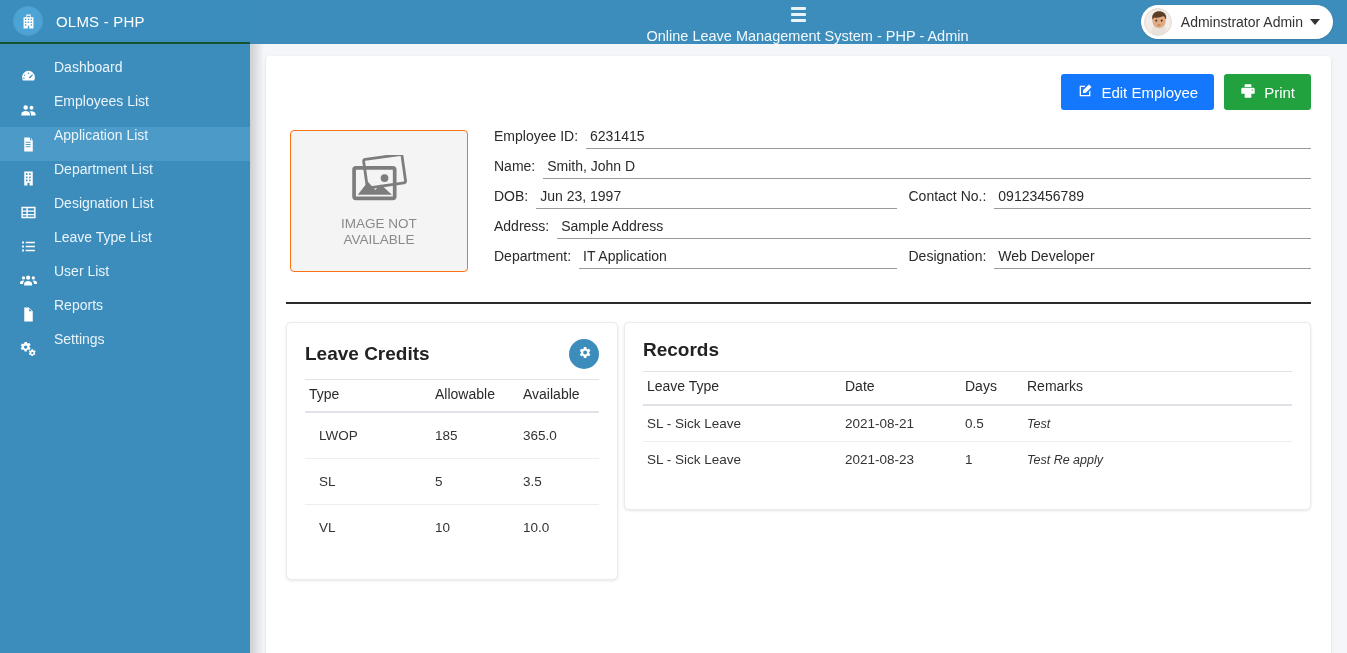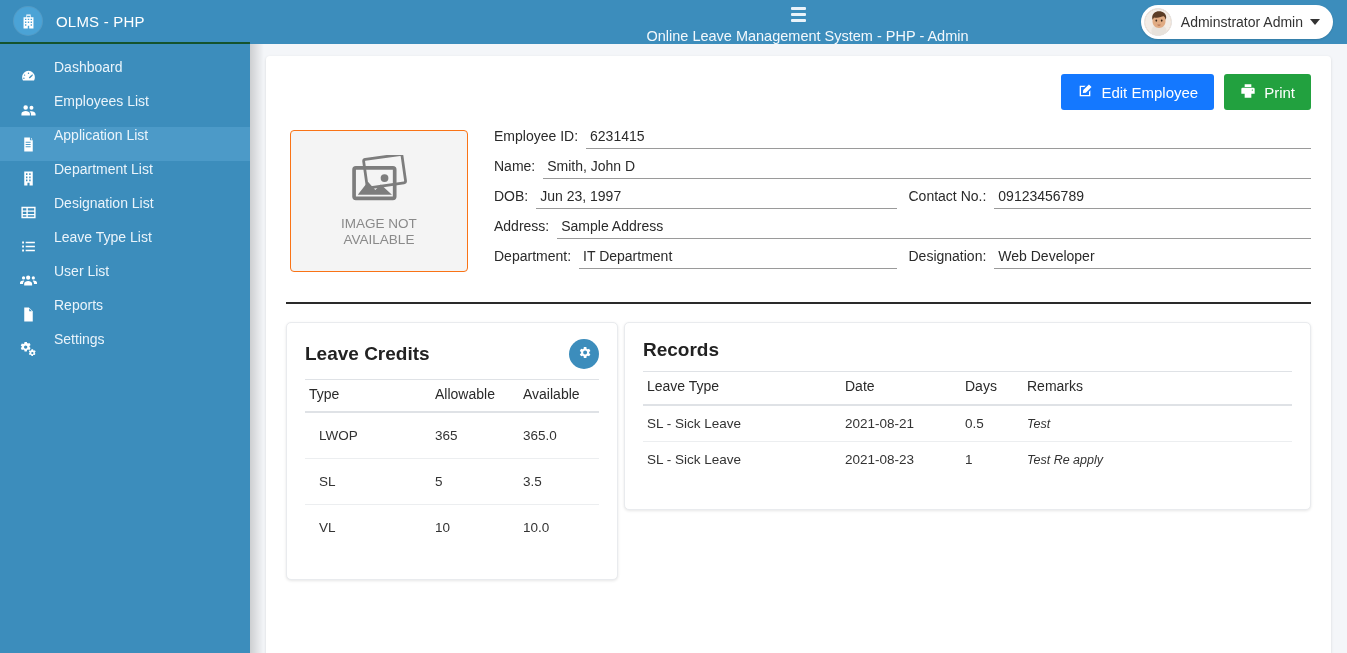--- a/index.html
+++ b/index.html
@@ -419,21 +419,21 @@
           <div class="field-row">
             <div class="field full">
               <span class="field-label">Address:</span>
               <span class="field-value">Sample Address</span>
             </div>
           </div>
 
           <div class="field-row">
             <div class="field half">
               <span class="field-label">Department:</span>
-              <span class="field-value">IT Department</span>
+              <span class="field-value">IT Application</span>
             </div>
             <div class="field half" style="margin-left:12px">
               <span class="field-label">Designation:</span>
               <span class="field-value">Web Developer</span>
             </div>
           </div>
         </div>
       </div>
 
       <hr class="divider">
@@ -455,21 +455,21 @@
             <thead>
               <tr>
                 <th>Type</th>
                 <th class="col-allowable">Allowable</th>
                 <th class="col-available">Available</th>
               </tr>
             </thead>
             <tbody>
               <tr>
                 <td class="indent">LWOP</td>
-                <td>365</td>
+                <td>185</td>
                 <td>365.0</td>
               </tr>
               <tr>
                 <td class="indent">SL</td>
                 <td>5</td>
                 <td>3.5</td>
               </tr>
               <tr>
                 <td class="indent">VL</td>
                 <td>10</td>

